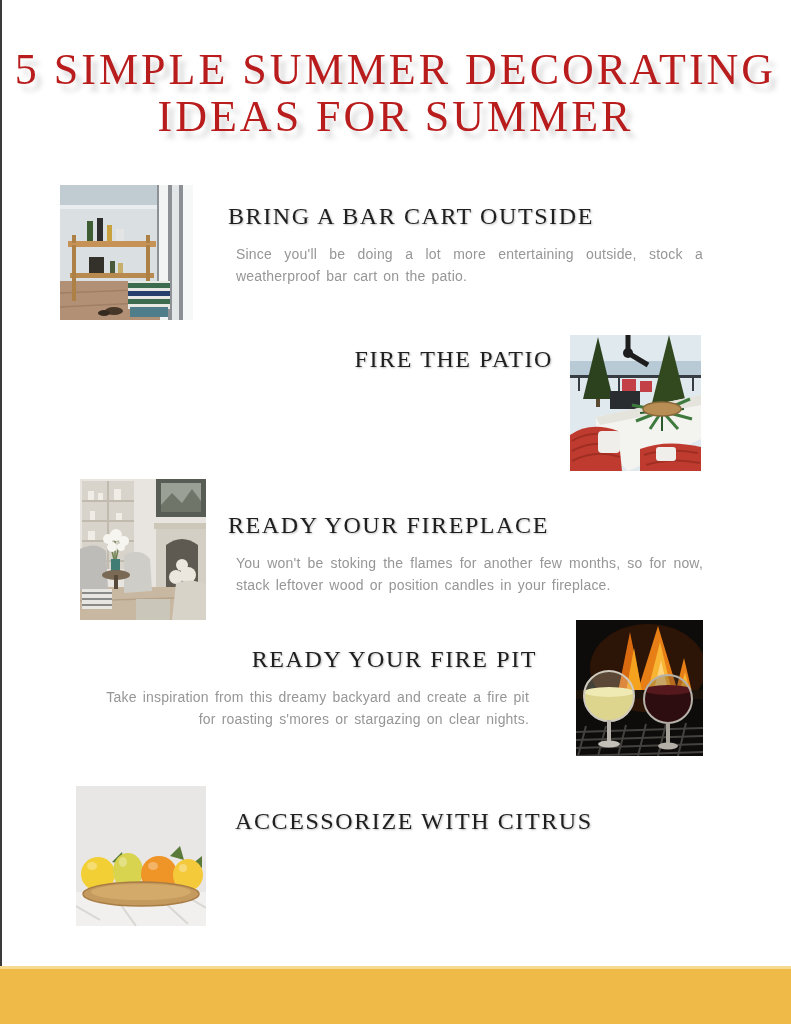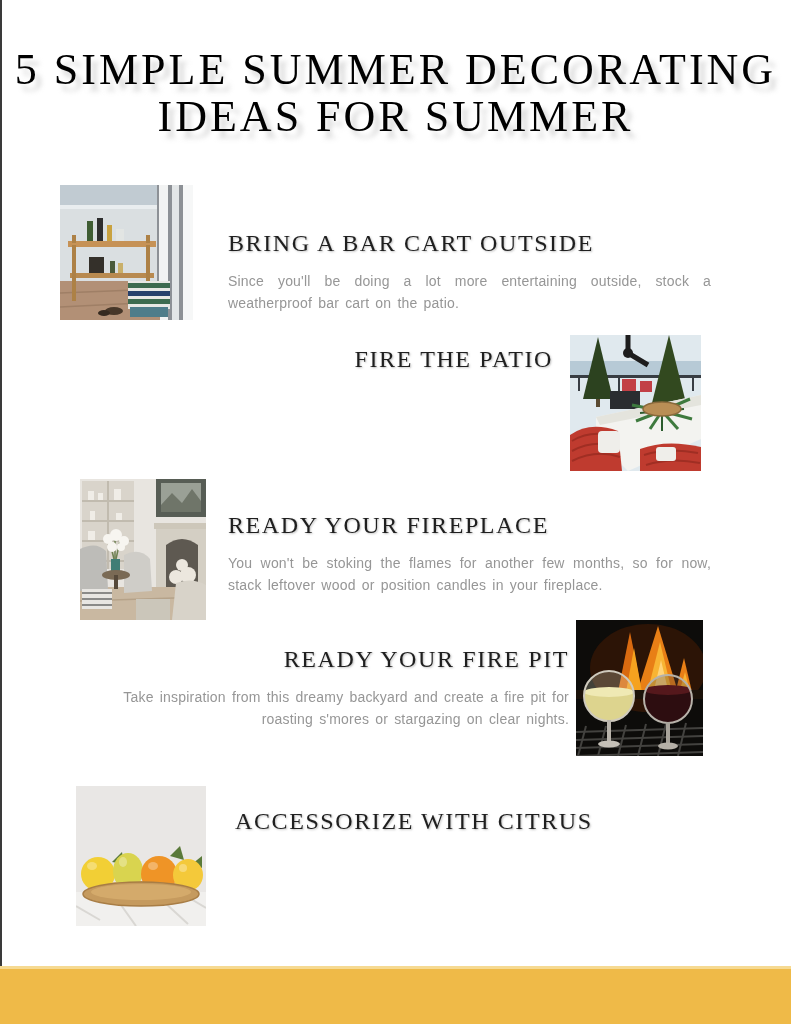--- a/index.html
+++ b/index.html
@@ -3,42 +3,42 @@
 <meta charset="utf-8">
 <style>
   html,body{margin:0;padding:0;background:#ffffff;}
   .page{
     position:relative;width:791px;height:1024px;background:#ffffff;
     font-family:"Liberation Sans",sans-serif;overflow:hidden;
   }
   .left-border{position:absolute;left:0;top:0;width:2px;height:1024px;background:#3a3a3a;}
   .title{
     position:absolute;top:46px;left:0;width:100%;text-align:center;
-    font-family:"Liberation Serif",serif;color:#000000;
+    font-family:"Liberation Serif",serif;color:#b91c1c;
   }
   .title-line{
     font-size:44px;line-height:47px;letter-spacing:3px;white-space:nowrap;
     text-shadow:6px 7px 5px rgba(170,170,170,0.45);
   }
   .photo{position:absolute;}
   .photo svg{display:block;width:100%;height:100%;}
   .content{position:absolute;}
   .heading{
     font-family:"Liberation Serif",serif;font-size:24px;font-weight:500;
     letter-spacing:1.6px;color:#1f1f1f;margin:0;
     text-shadow:1px 1px 2px rgba(140,140,140,0.55);white-space:nowrap;
   }
   .body{
-    font-size:14px;line-height:22px;color:#969696;margin:13px 0 0;
+    font-size:14px;line-height:22px;color:#969696;margin:13px 8px 0;
     word-spacing:2px;letter-spacing:0.2px;
   }
-  .c1{left:228px;top:230px;width:483px;} .c1 .body{text-align:justify;}
+  .c1{left:228px;top:203px;width:483px;} .c1 .body{text-align:justify;}
   .c2{left:95px;top:346px;width:458px;text-align:right;}
   .c3{left:228px;top:512px;width:483px;} .c3 .body{text-align:justify;}
-  .c4{left:116px;top:646px;width:453px;text-align:right;}
+  .c4{left:84px;top:646px;width:453px;text-align:right;}
   .c5{left:235px;top:808px;width:480px;} .c5 .body{text-align:justify;}
   .p1{left:60px;top:185px;width:133px;height:135px;}
   .p2{left:570px;top:335px;width:131px;height:136px;}
   .p3{left:80px;top:479px;width:126px;height:141px;}
   .p4{left:576px;top:620px;width:127px;height:136px;}
   .p5{left:76px;top:786px;width:130px;height:140px;}
   .gold-bar{
     position:absolute;left:0;bottom:0;width:100%;height:55px;
     background:#efba48;border-top:3px solid #f6da92;box-sizing:content-box;
   }

